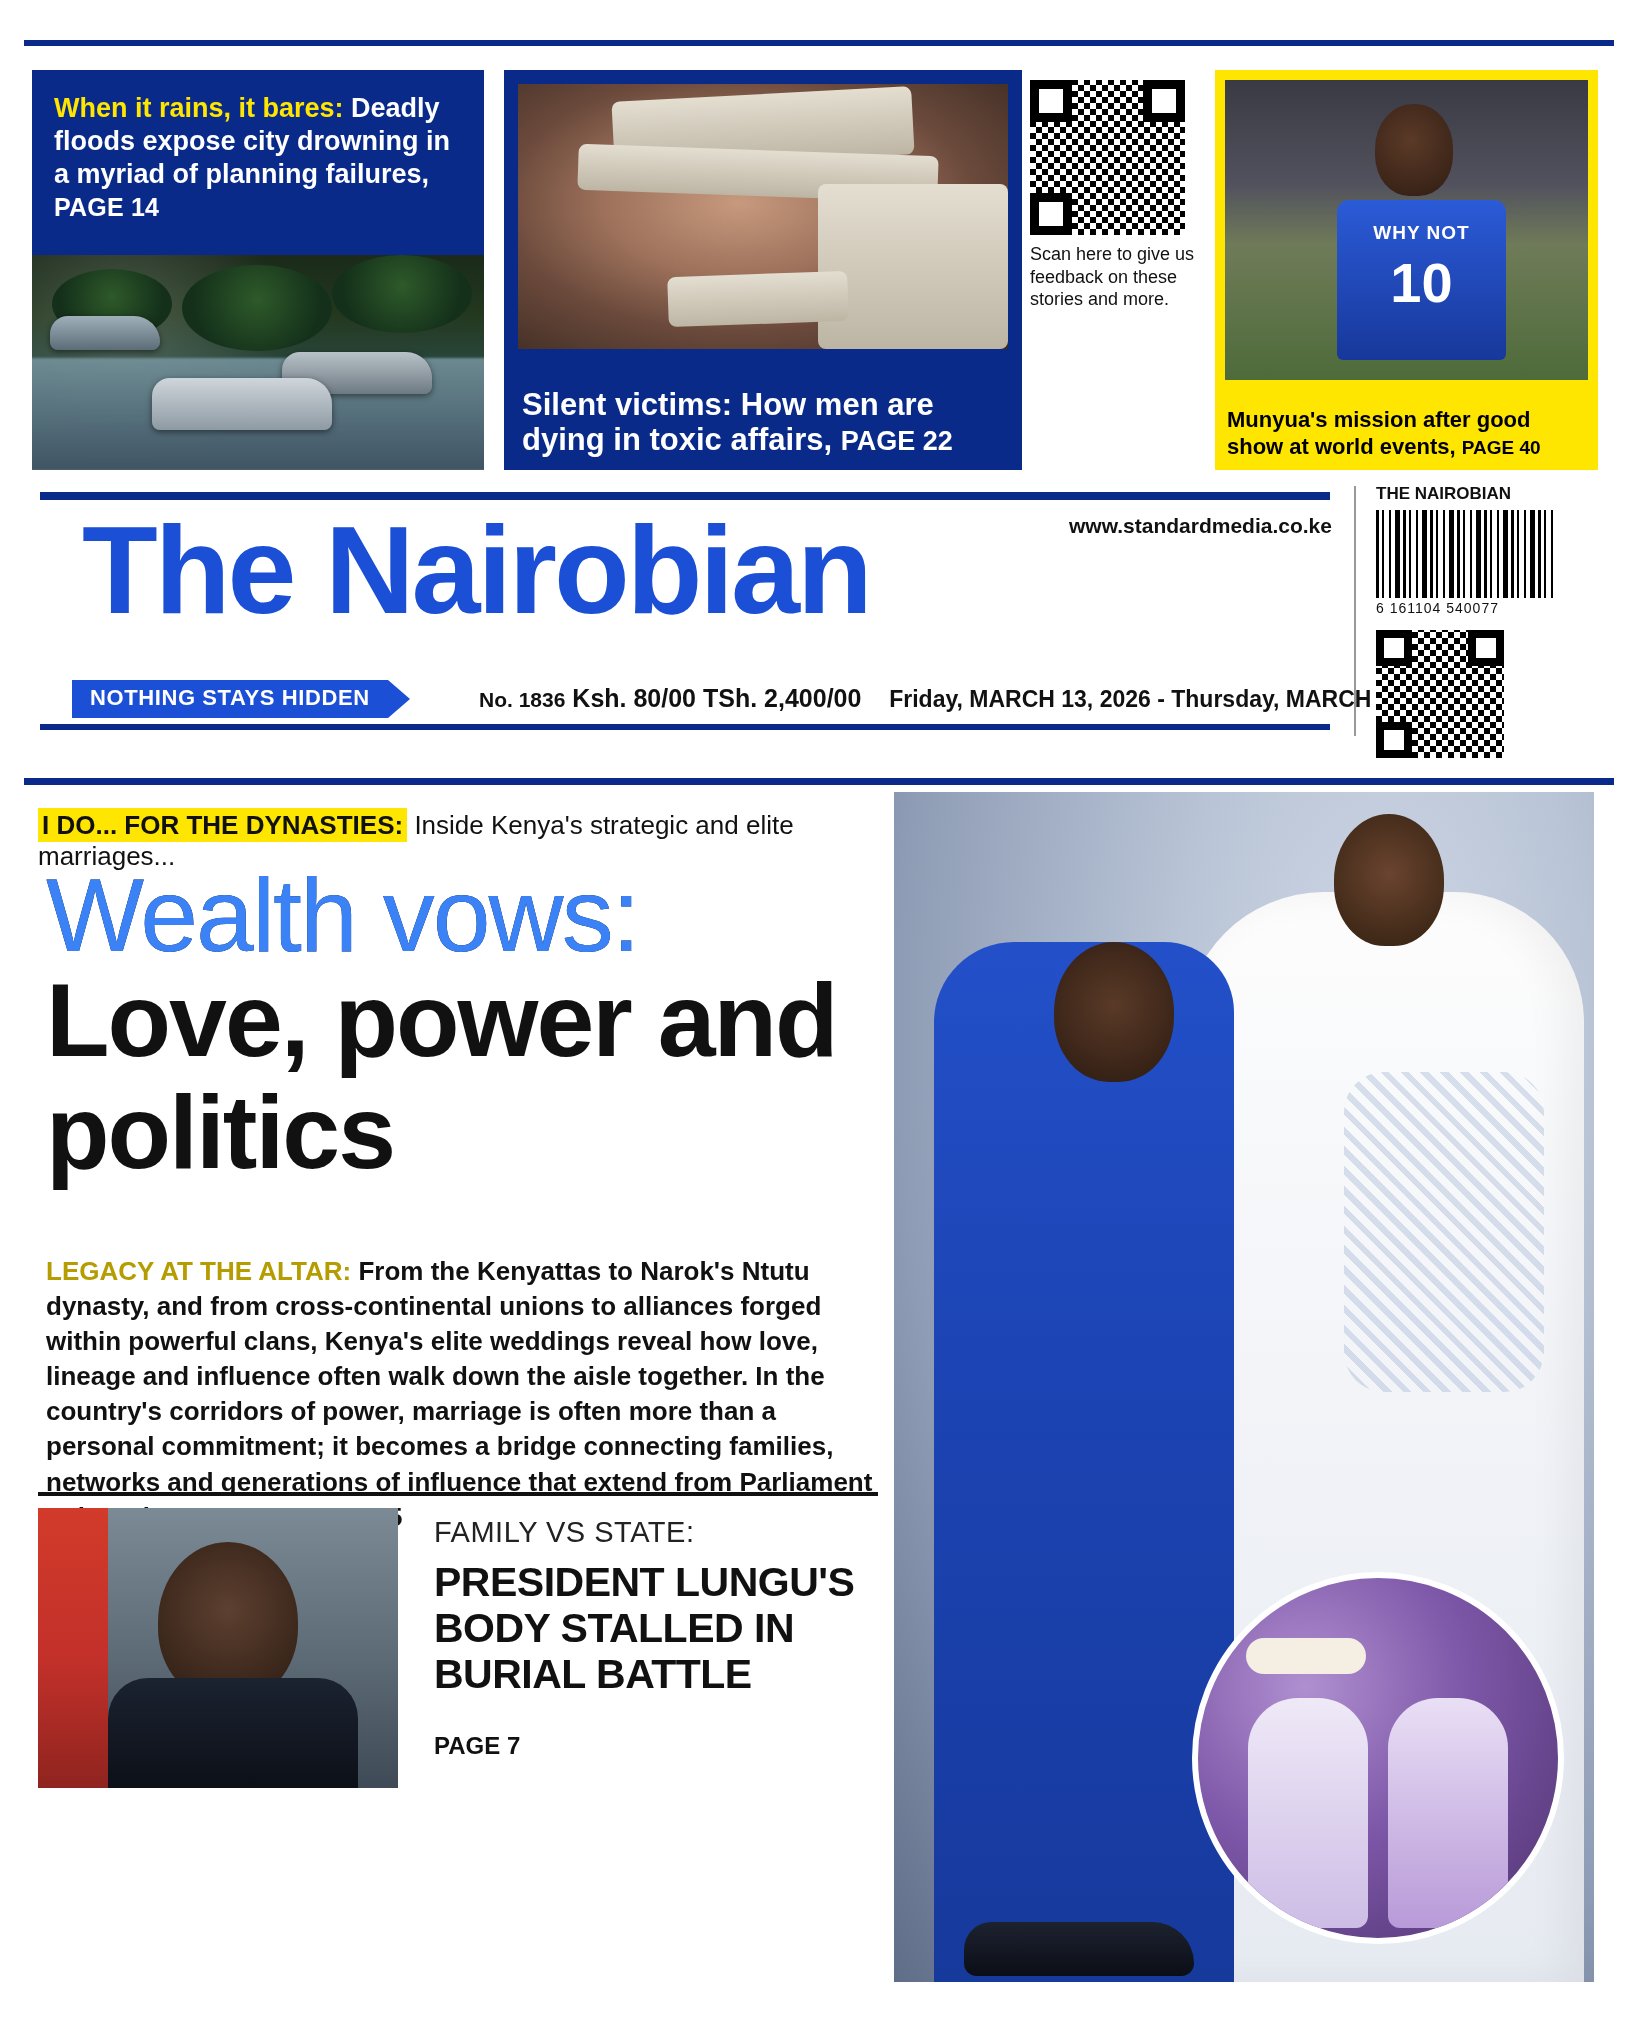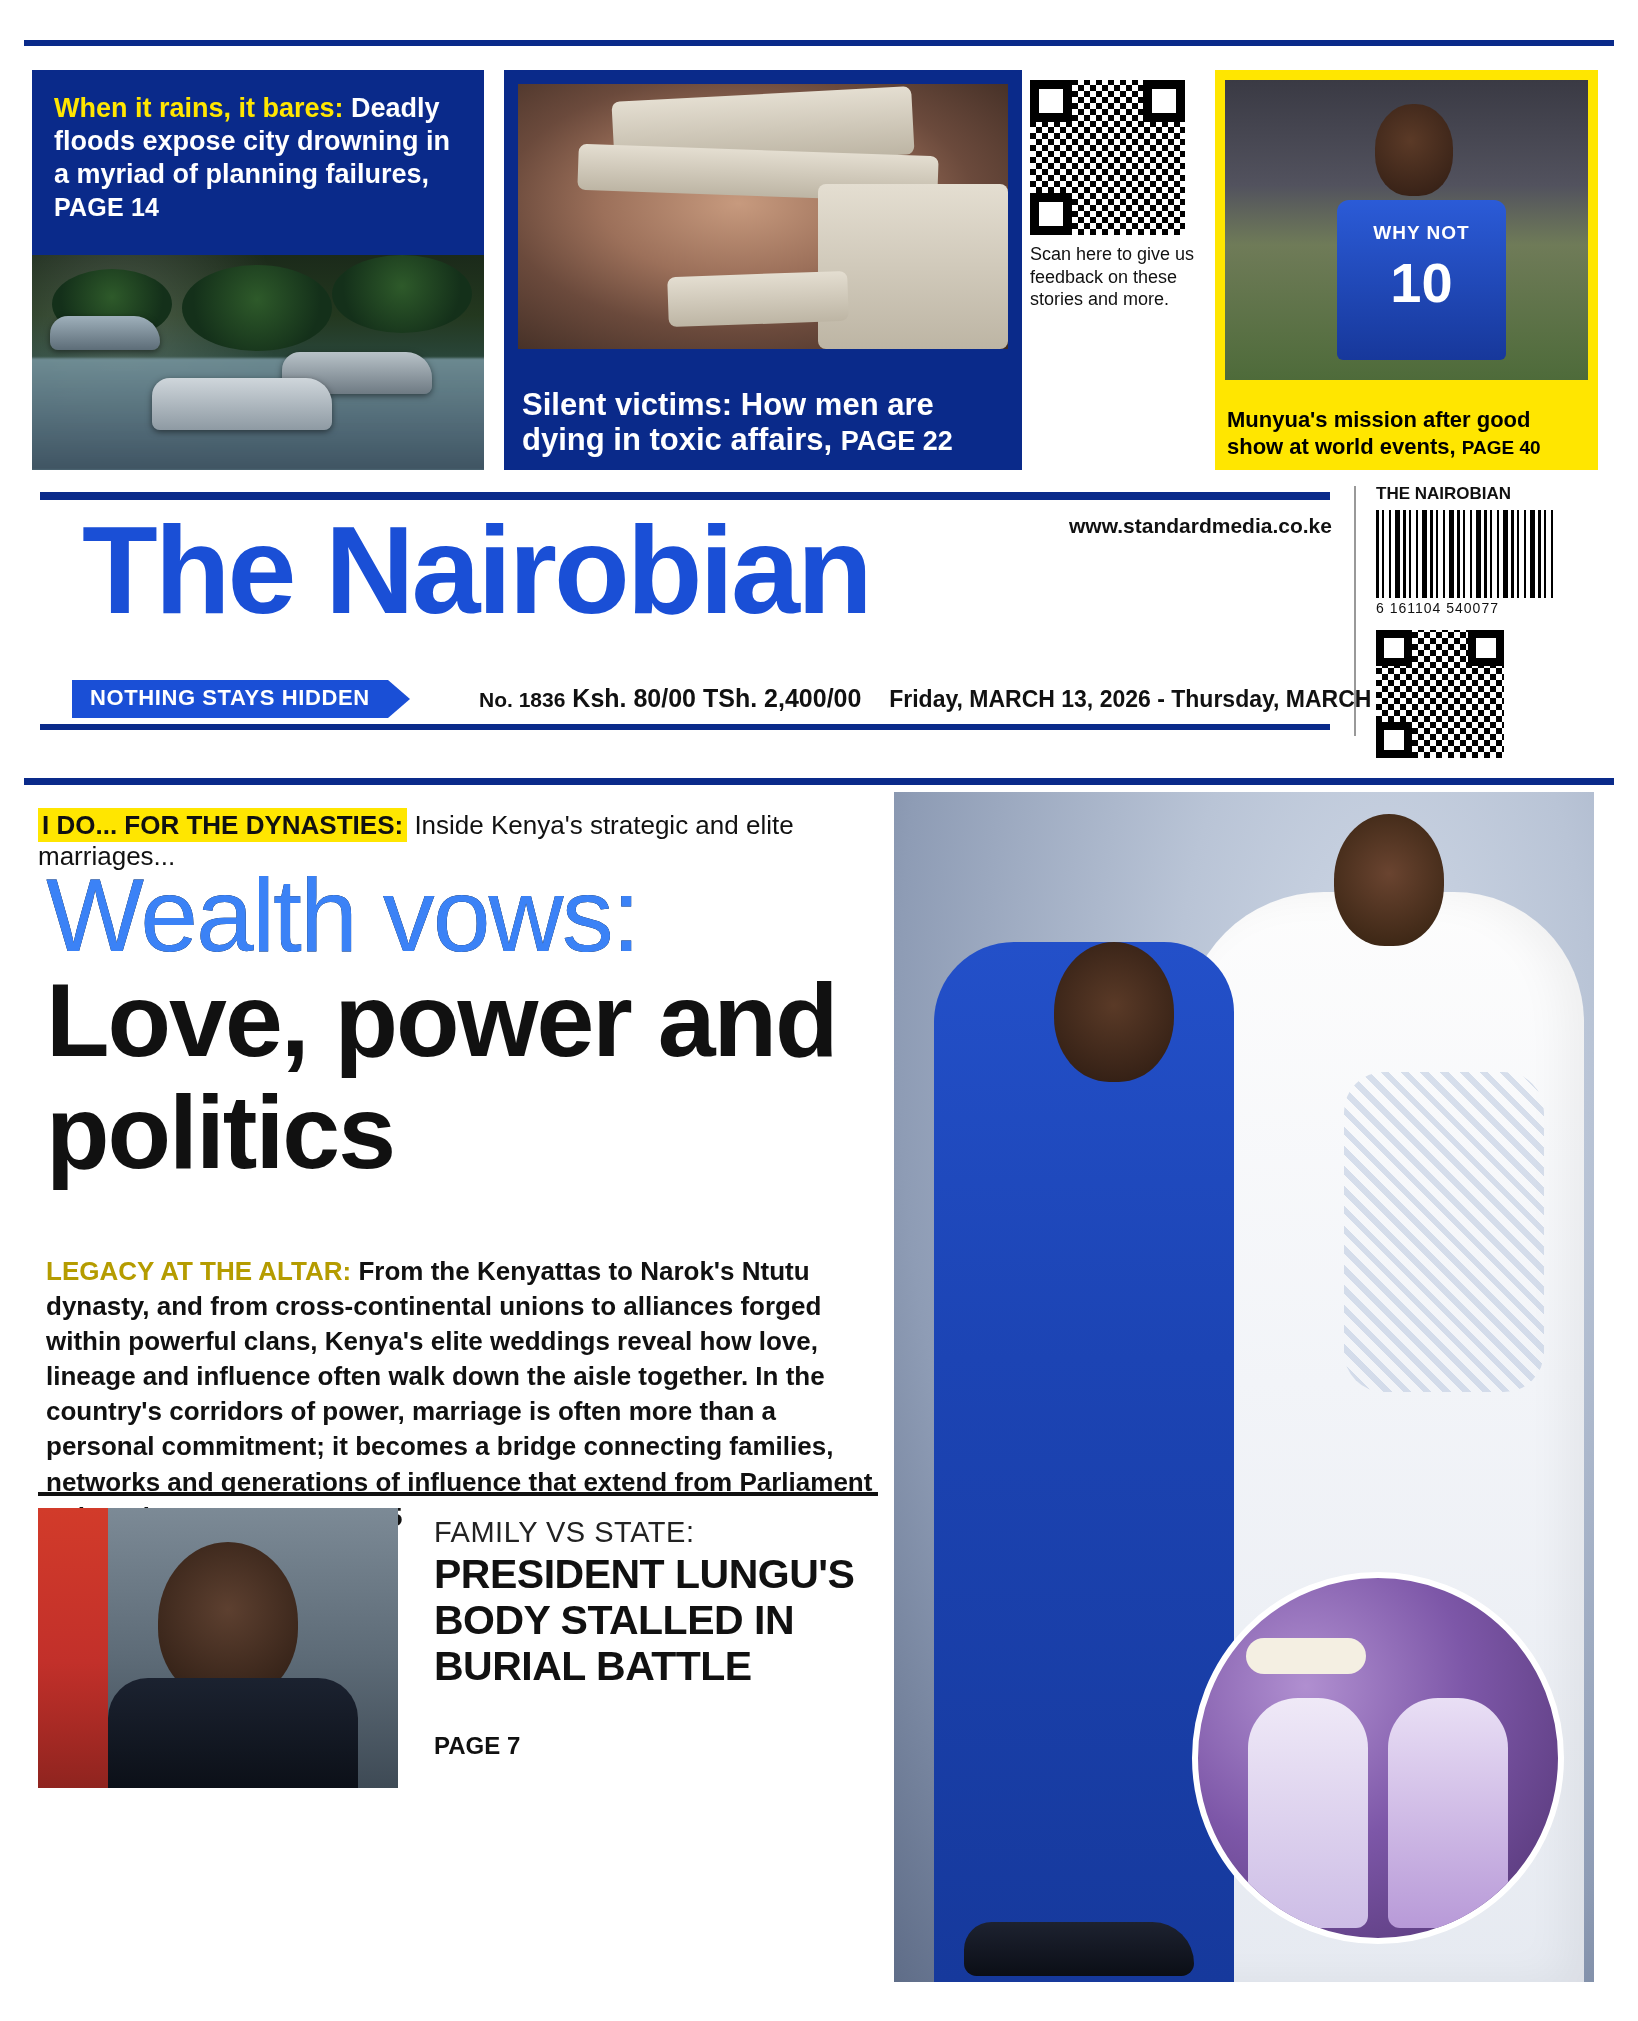--- a/index.html
+++ b/index.html
@@ -488,21 +488,21 @@
   }
   .bottom-kicker {
     position: absolute;
     left: 396px; top: 8px;
     font-size: 29px;
     color: #222;
     letter-spacing: .5px;
   }
   .bottom-headline {
     position: absolute;
-    left: 396px; top: 44px;
+    left: 396px; top: 52px;
     width: 440px;
     font-size: 41px;
     font-weight: 800;
     line-height: 1.12;
     color: #111;
     letter-spacing: -.5px;
   }
   .bottom-page {
     position: absolute;
     left: 396px; top: 224px;

